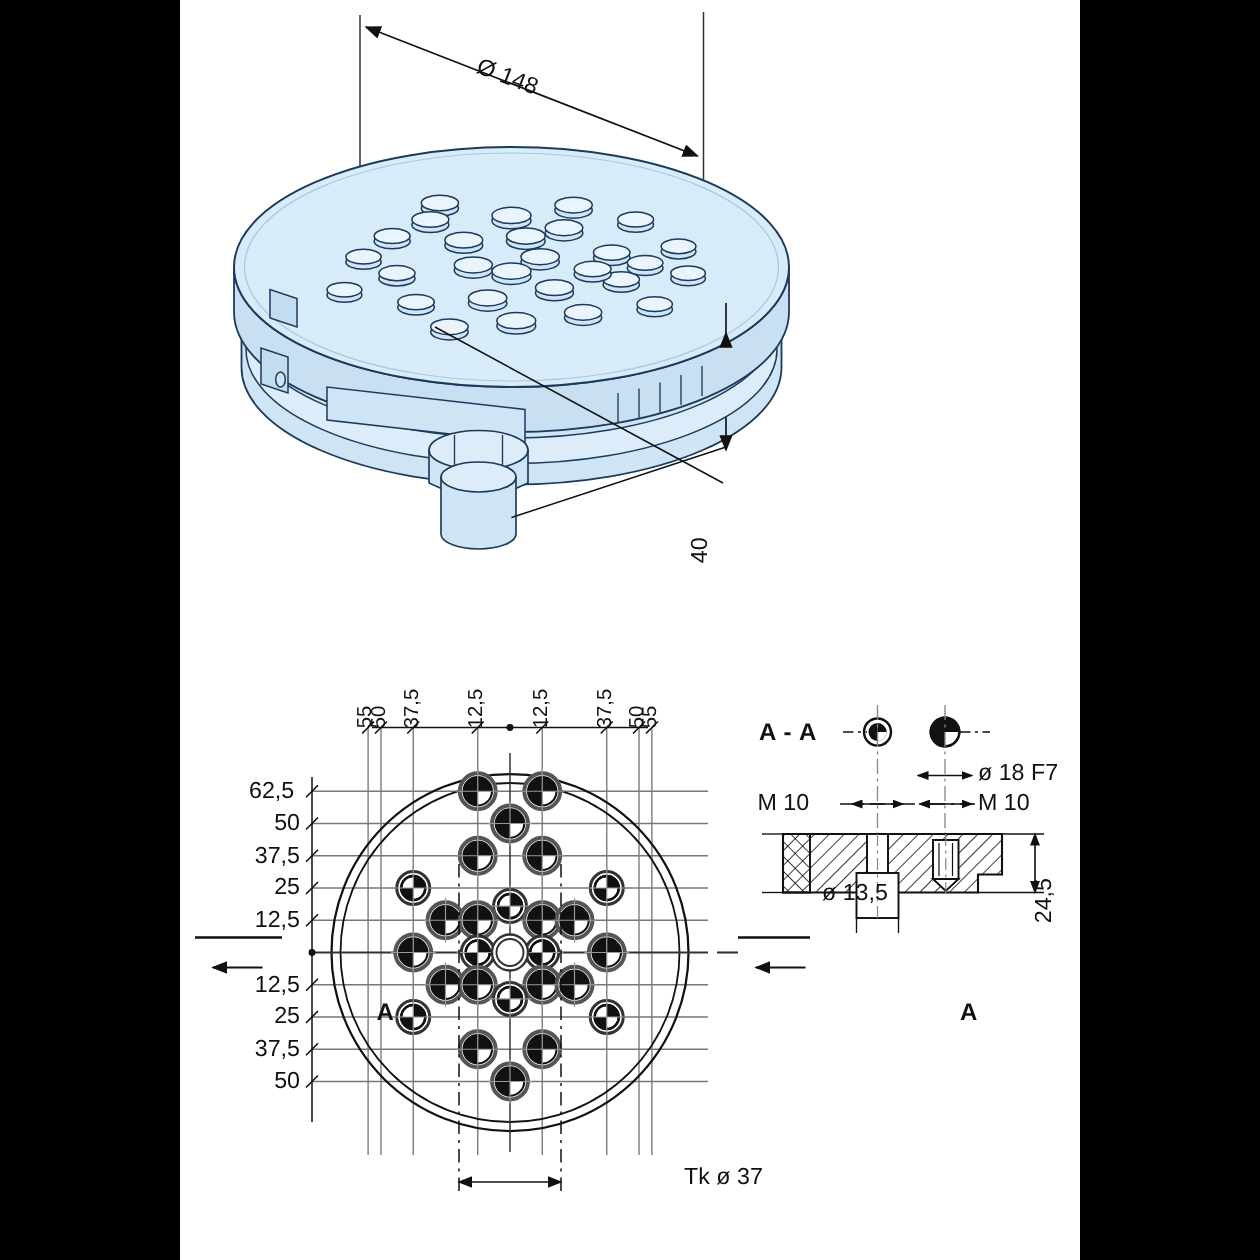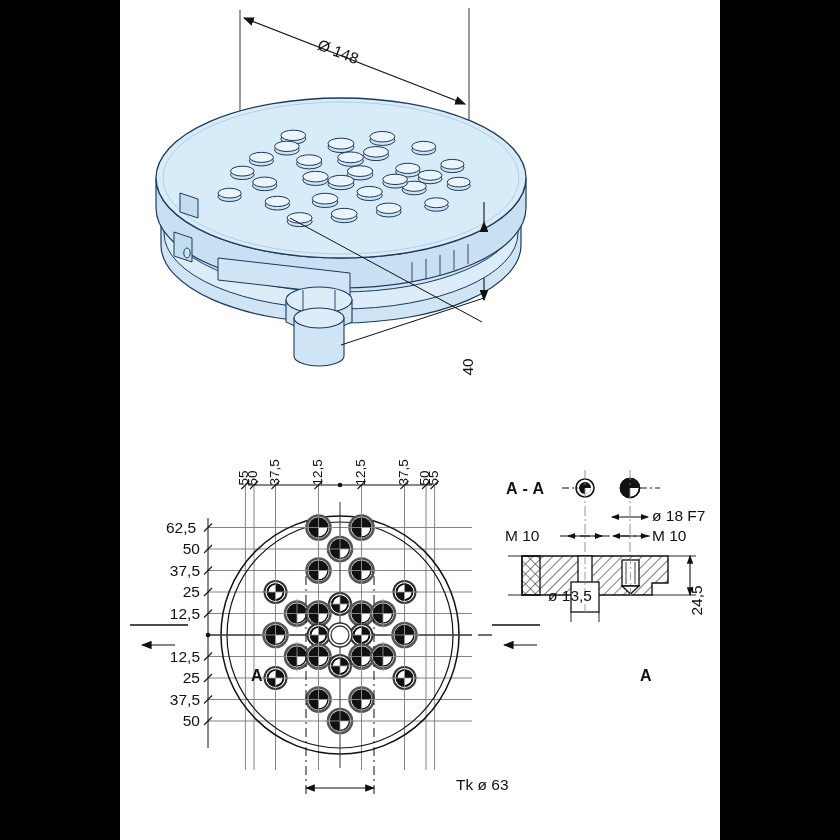--- a/index.html
+++ b/index.html
@@ -419,21 +419,21 @@
         <div class="lbl f15" style="left: 0px; width: 80px; text-align: left; top: 519.5px; margin-left: 46px;">62,5</div>
         <div class="lbl f15" style="left: 0px; width: 80px; text-align: right; top: 541px;">50</div>
         <div class="lbl f15" style="left: 0px; width: 80px; text-align: right; top: 562.5px;">37,5</div>
         <div class="lbl f15" style="left: 0px; width: 80px; text-align: right; top: 584px;">25</div>
         <div class="lbl f15" style="left: 0px; width: 80px; text-align: right; top: 605.5px;">12,5</div>
         <div class="lbl f15" style="left: 0px; width: 80px; text-align: right; top: 648.5px;">12,5</div>
         <div class="lbl f15" style="left: 0px; width: 80px; text-align: right; top: 670px;">25</div>
         <div class="lbl f15" style="left: 0px; width: 80px; text-align: right; top: 691.5px;">37,5</div>
         <div class="lbl f15" style="left: 0px; width: 80px; text-align: right; top: 713px;">50</div>
       </div>
-    <div class="lbl f15" style="left:336px;top:777px;">Tk ø 63</div>
+    <div class="lbl f15" style="left:336px;top:777px;">Tk ø 37</div>
     <div class="lbl f16b" style="left:131px;top:668px;">A</div>
     <div class="lbl f16b" style="left:520px;top:668px;">A</div>
 
     <svg id="sect" width="230" height="180" viewBox="0 0 230 180" style="position:absolute;left:380px;top:470px;">
       <defs>
         <pattern id="hatch" patternUnits="userSpaceOnUse" width="7" height="7" patternTransform="rotate(45)">
           <line x1="0" y1="0" x2="0" y2="7" stroke="#111" stroke-width="1.1"></line>
         </pattern>
         <pattern id="hatch2" patternUnits="userSpaceOnUse" width="7" height="7" patternTransform="rotate(-45)">
           <line x1="0" y1="0" x2="0" y2="7" stroke="#111" stroke-width="1.1"></line>

